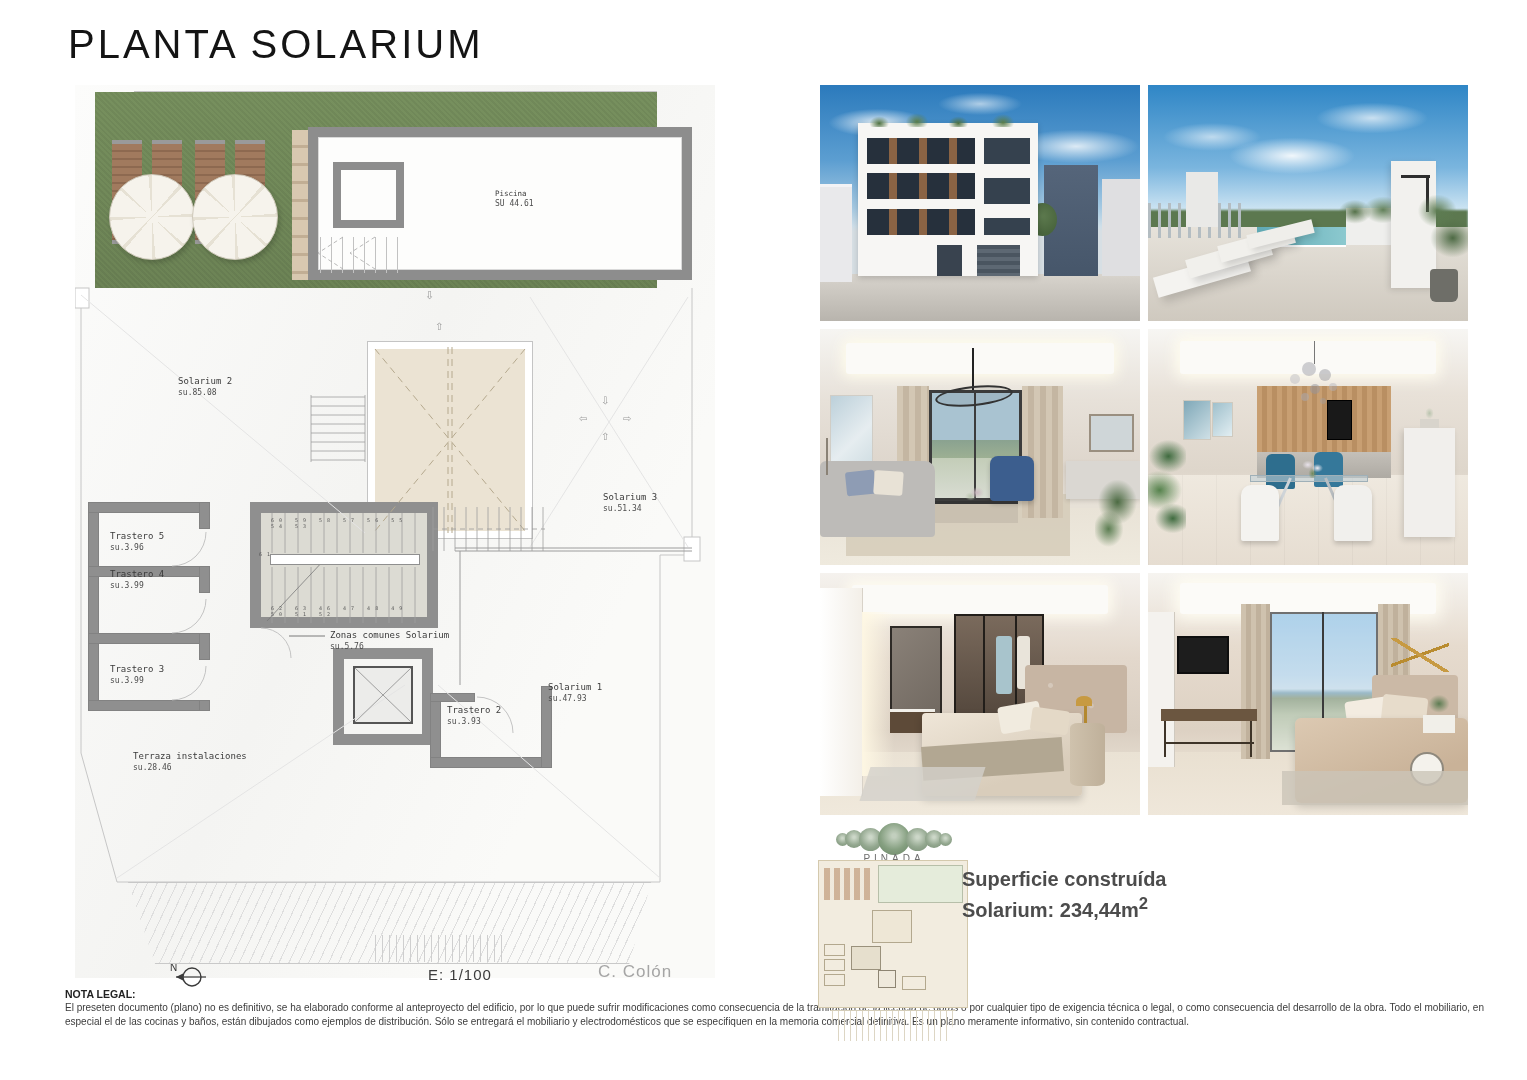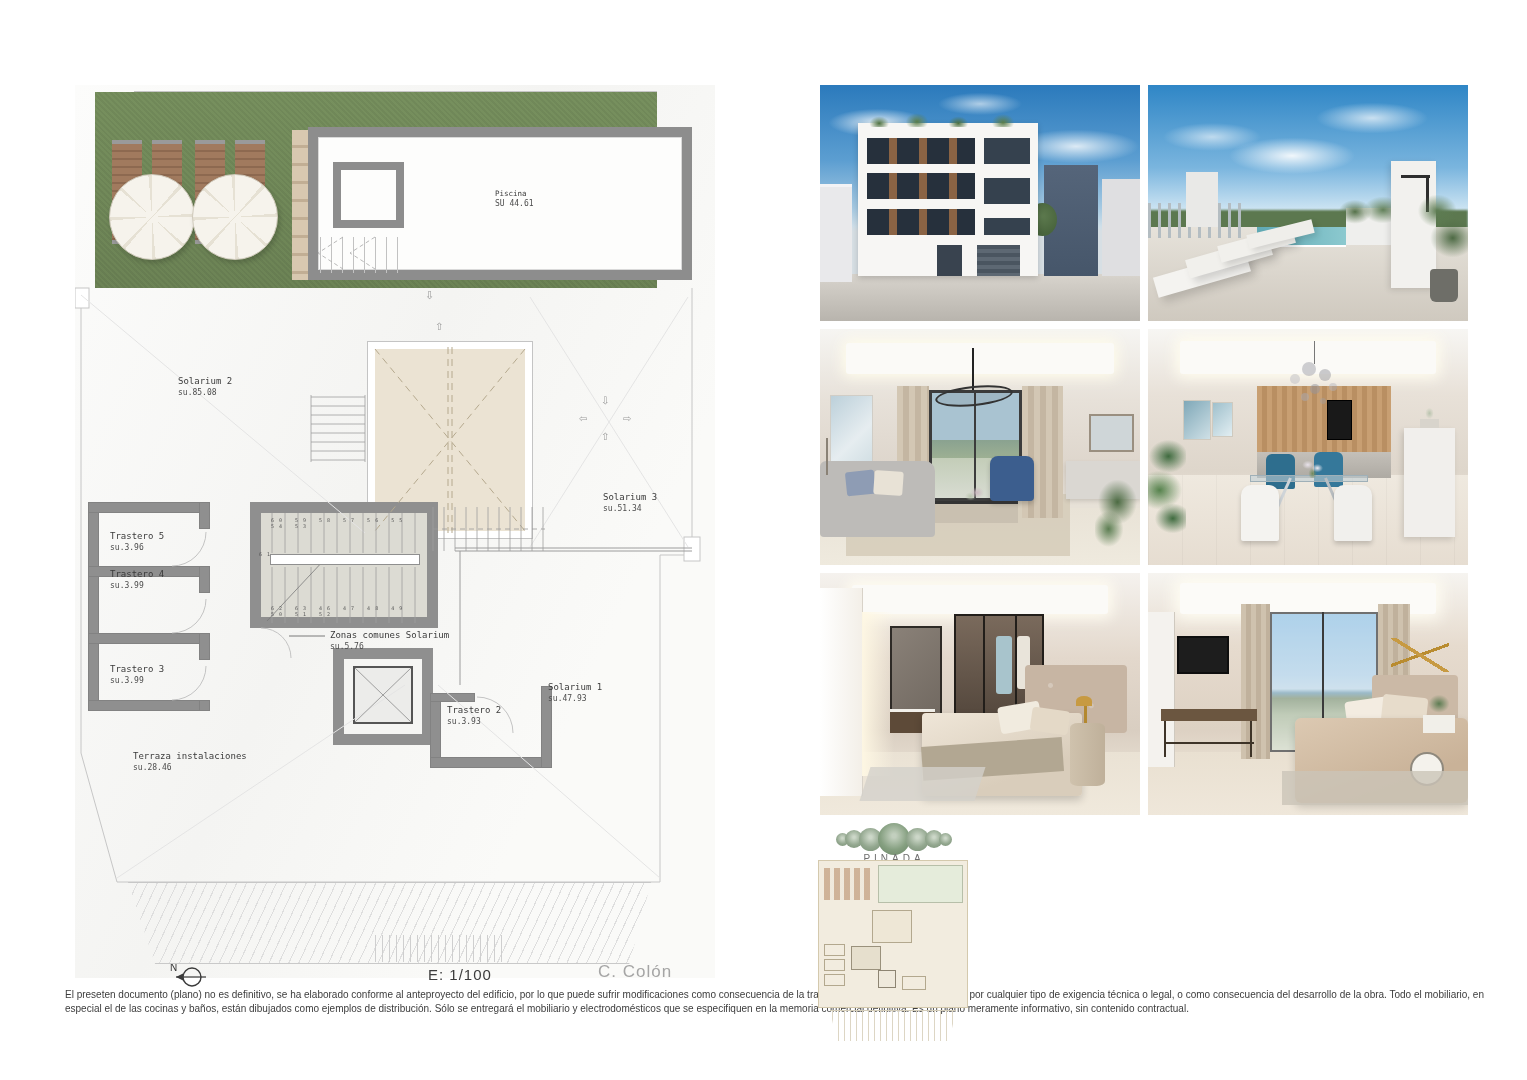--- a/index.html
+++ b/index.html
@@ -36,20 +36,21 @@
   .pom{border-radius:50%;margin:0 -2px;background:radial-gradient(circle at 50% 40%,#ccd7c8 8%,#94a890 55%,#7e947a 90%)}
   .pinada .word{font-size:10px;letter-spacing:4px;color:#6d6d6d;margin-top:1px}
   .summary{position:absolute;left:962px;top:866px;font-weight:bold;color:#4c4c4c;font-size:20px;line-height:1.35}
   .miniplan{position:absolute;left:818px;top:860px;width:150px;height:182px}
 </style>
 </head>
 <body>
 
 <div class="page">
 
+  <h1 class="title" style="left:68px;top:22px">PLANTA SOLARIUM</h1>
 
   <div class="plan">
 
     <div class="a" style="left:20px;top:7px;width:562px;height:196px;z-index:1;
                 background:repeating-linear-gradient(45deg,rgba(0,0,0,.05) 0 2px,transparent 2px 4px),linear-gradient(180deg,#77905e,#6c8355)"></div>
 
     <div class="a" style="left:37px;top:55px;width:30px;height:96px;z-index:1;border-top:4px solid #9a9a9a;border-bottom:4px solid #9a9a9a;background:repeating-linear-gradient(180deg,#a17a5e 0 6px,#8d6950 6px 8px)"></div>
     <div class="a" style="left:77px;top:55px;width:30px;height:96px;z-index:1;border-top:4px solid #9a9a9a;border-bottom:4px solid #9a9a9a;background:repeating-linear-gradient(180deg,#a17a5e 0 6px,#8d6950 6px 8px)"></div>
     <div class="a" style="left:120px;top:55px;width:30px;height:96px;z-index:1;border-top:4px solid #9a9a9a;border-bottom:4px solid #9a9a9a;background:repeating-linear-gradient(180deg,#a17a5e 0 6px,#8d6950 6px 8px)"></div>
     <div class="a" style="left:160px;top:55px;width:30px;height:96px;z-index:1;border-top:4px solid #9a9a9a;border-bottom:4px solid #9a9a9a;background:repeating-linear-gradient(180deg,#a17a5e 0 6px,#8d6950 6px 8px)"></div>
@@ -194,20 +195,21 @@
       <circle cx="22" cy="13" r="9" stroke="#3a3a3a" stroke-width="1.4" fill="none"></circle>
       <line x1="6" y1="13" x2="36" y2="13" stroke="#3a3a3a" stroke-width="1.2"></line>
       <polygon points="6,13 13,9.5 13,16.5" fill="#3a3a3a"></polygon>
     </svg>
   </div>
 
   <div class="ratio">E: 1/100</div>
   <div class="credit">C. Colón</div>
 
   <div class="legal">
+    <div class="lt">NOTA LEGAL:</div>
     <div class="lb">El preseten documento (plano) no es definitivo, se ha elaborado conforme al anteproyecto del edificio, por lo que puede sufrir modificaciones como consecuencia de la tramitación de la licencia de obras o por cualquier tipo de exigencia técnica o legal, o como consecuencia del desarrollo de la obra. Todo el mobiliario, en especial el de las cocinas y baños, están dibujados como ejemplos de distribución. Sólo se entregará el mobiliario y electrodomésticos que se especifiquen en la memoria comercial definitiva. Es un plano meramente informativo, sin contenido contractual.</div>
   </div>
 
   <figure class="photo" style="left:820px;top:85px;width:320px;height:236px">
     <div class="a" style="inset:0;background:linear-gradient(180deg,#2b7abc,#5c9ed1 32%,#a5c9e2 52%,#cfdfe9 60%,#d7dfe4 62%)"></div>
     <div class="a" style="inset:0;background:radial-gradient(70px 20px at 18% 16%,rgba(255,255,255,.85),transparent 70%),radial-gradient(90px 24px at 80% 26%,rgba(255,255,255,.8),transparent 70%),radial-gradient(60px 16px at 50% 8%,rgba(255,255,255,.6),transparent 70%)"></div>
     <div class="a" style="left:0;top:80%;width:100%;height:20%;background:linear-gradient(180deg,#d8d4cd,#b8b4ad)"></div>
     <div class="a" style="left:0;top:42%;width:10%;height:40%;background:#e9e9eb;border-top:3px solid #f3f3f5"></div>
     <div class="a" style="left:70%;top:34%;width:17%;height:47%;background:linear-gradient(180deg,#55657a,#46566a)"></div>
     <div class="a" style="left:88%;top:40%;width:12%;height:41%;background:#dfdfe1"></div>
@@ -361,14 +363,18 @@
     <div class="a" style="left:54px;top:50px;width:40px;height:33px;box-sizing:border-box;border:1px solid #b3a88e;background:#eee7d6"></div>
     <div class="a" style="left:33px;top:86px;width:30px;height:24px;box-sizing:border-box;border:1px solid #9a917c;background:#e6dfcd"></div>
     <div class="a" style="left:60px;top:110px;width:18px;height:18px;box-sizing:border-box;border:1px solid #8d8472;background:#efe9dc"></div>
     <div class="a" style="left:6px;top:84px;width:21px;height:12px;box-sizing:border-box;border:1px solid #b3a88e"></div>
     <div class="a" style="left:6px;top:99px;width:21px;height:12px;box-sizing:border-box;border:1px solid #b3a88e"></div>
     <div class="a" style="left:6px;top:114px;width:21px;height:12px;box-sizing:border-box;border:1px solid #b3a88e"></div>
     <div class="a" style="left:84px;top:116px;width:24px;height:14px;box-sizing:border-box;border:1px solid #b3a88e"></div>
     <div class="a" style="left:8px;top:150px;width:134px;height:30px;clip-path:polygon(3% 0,97% 0,92% 100%,8% 100%);background:repeating-linear-gradient(90deg,#ddd6c4 0 1px,transparent 1px 6px);border-top:1px solid #d4cdb9"></div>
   </div>
 
+  <div class="summary">
+    <div>Superficie construída</div>
+    <div><span>Solarium: 234,44m</span><sup>2</sup></div>
+  </div>
 
 </div>
 
 </body></html>

